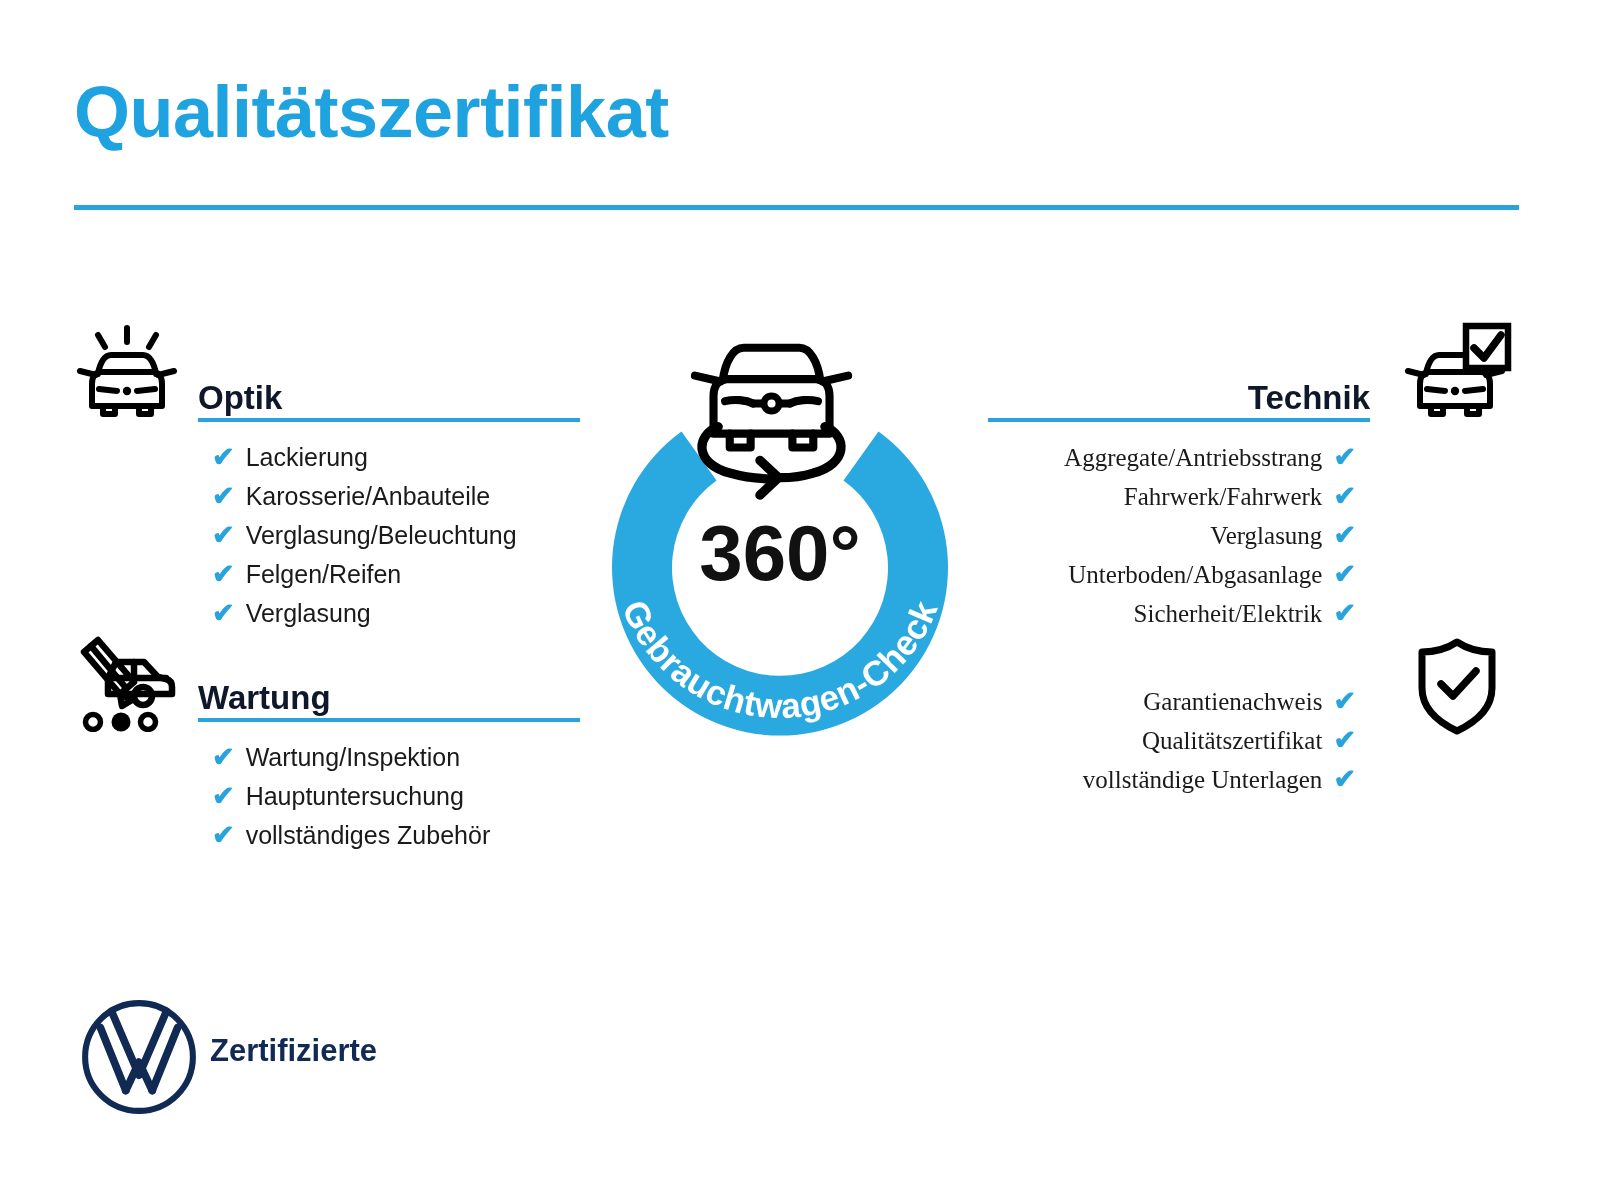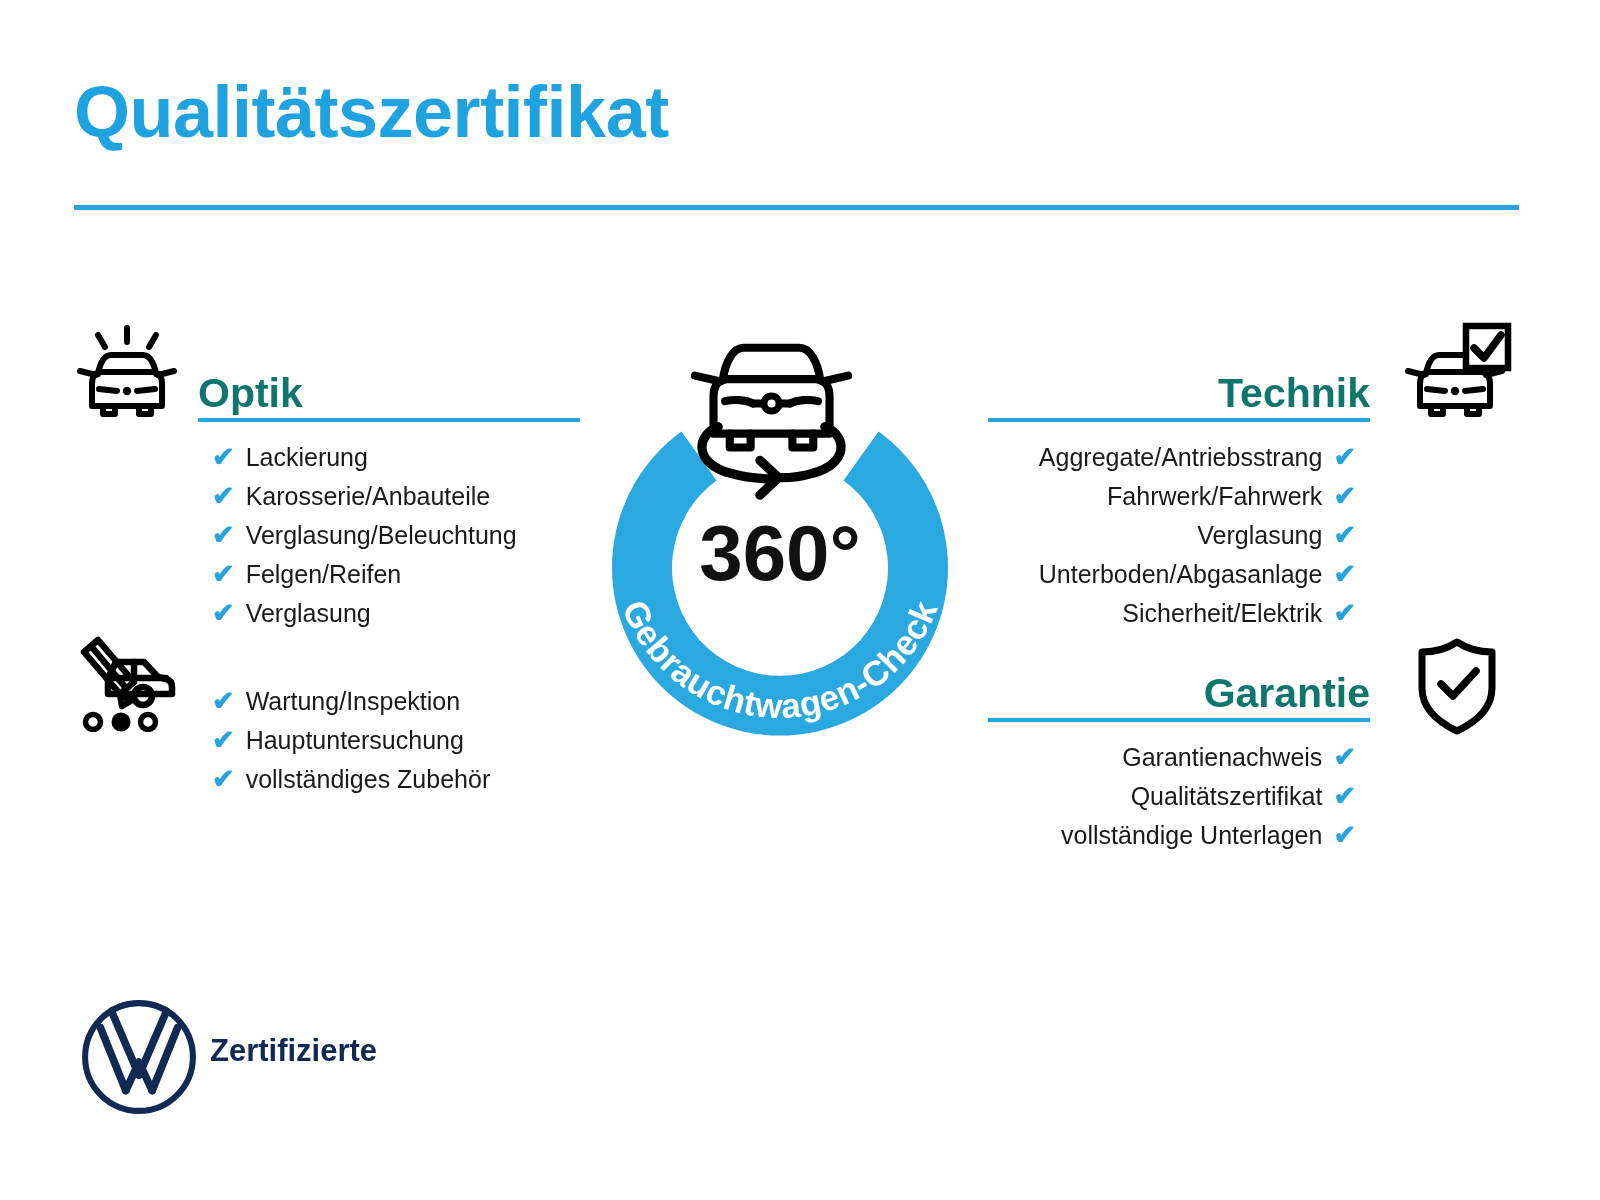--- a/index.html
+++ b/index.html
@@ -45,23 +45,23 @@
   .section {
     position: absolute;
   }
   .sec-head {
     position: relative;
     height: 56px;
   }
   .sec-title {
     position: absolute;
     bottom: 8px;
-    font-size: 41px;
+    font-size: 33px;
     font-weight: 700;
-    color: #0f766e;
+    color: #0f172a;
     line-height: 1;
     white-space: nowrap;
   }
   .sec-rule {
     position: absolute;
     bottom: 0;
     height: 4px;
     background: #29a3dc;
   }
 
@@ -80,21 +80,21 @@
     font-size: 25px;
     color: #1a1a1a;
     line-height: 1;
     padding: 0;
     margin: 0 0 12px 0;
     white-space: nowrap;
     display: flex;
     align-items: baseline;
   }
   .sec-left ul.checklist li { justify-content: flex-start; }
-  .sec-right ul.checklist li { justify-content: flex-end; }
+  .sec-right ul.checklist li { justify-content: flex-end; font-family: Liberation Serif, serif; }
 
   .chk {
     color: #29a3dc;
     font-size: 27px;
     font-weight: 700;
     line-height: 1;
   }
   .sec-left .chk { margin-right: 11px; }
   .sec-right .chk { margin-left: 11px; }
 
@@ -216,20 +216,24 @@
       </g>
       <circle cx="71" cy="64" r="9" fill="none" stroke="#000000" stroke-width="6.5"></circle>
 
       <circle cx="21" cy="90" r="7.5" fill="none" stroke="#000000" stroke-width="5.5"></circle>
       <circle cx="49" cy="90" r="9.5" fill="#000000"></circle>
       <circle cx="76" cy="90" r="7.5" fill="none" stroke="#000000" stroke-width="5.5"></circle>
     </svg>
   </div>
 
   <div class="section sec-left" id="sec-wartung" style="left:198px; top:666px; width:382px;">
+    <div class="sec-head">
+      <div class="sec-title">Wartung</div>
+      <div class="sec-rule"></div>
+    </div>
     <ul class="checklist">
       <li>
         <span class="chk">✔</span>
         <span>Wartung/Inspektion</span>
       </li>
       <li>
         <span class="chk">✔</span>
         <span>Hauptuntersuchung</span>
       </li>
       <li>
@@ -293,24 +297,20 @@
   </div>
 
   <div class="sec-icon" style="left:1402px; top:636px;">
     <svg viewBox="0 0 110 100" aria-hidden="true">
       <path d="M20 16 C34 16 46 12 55 6 C64 12 76 16 90 16 L90 52 C90 72 74 86 55 95 C36 86 20 72 20 52 Z" fill="none" stroke="#000000" stroke-width="7" stroke-linejoin="round"></path>
       <polyline points="39,48 51,60 74,35" fill="none" stroke="#000000" stroke-width="7.5" stroke-linecap="round" stroke-linejoin="round"></polyline>
     </svg>
   </div>
 
   <div class="section sec-right" id="sec-garantie" style="left:988px; top:666px; width:382px;">
-    <div class="sec-head">
-      <div class="sec-title">Garantie</div>
-      <div class="sec-rule"></div>
-    </div>
     <ul class="checklist">
       <li>
         <span>Garantienachweis</span>
         <span class="chk">✔</span>
       </li>
       <li>
         <span>Qualitätszertifikat</span>
         <span class="chk">✔</span>
       </li>
       <li>

